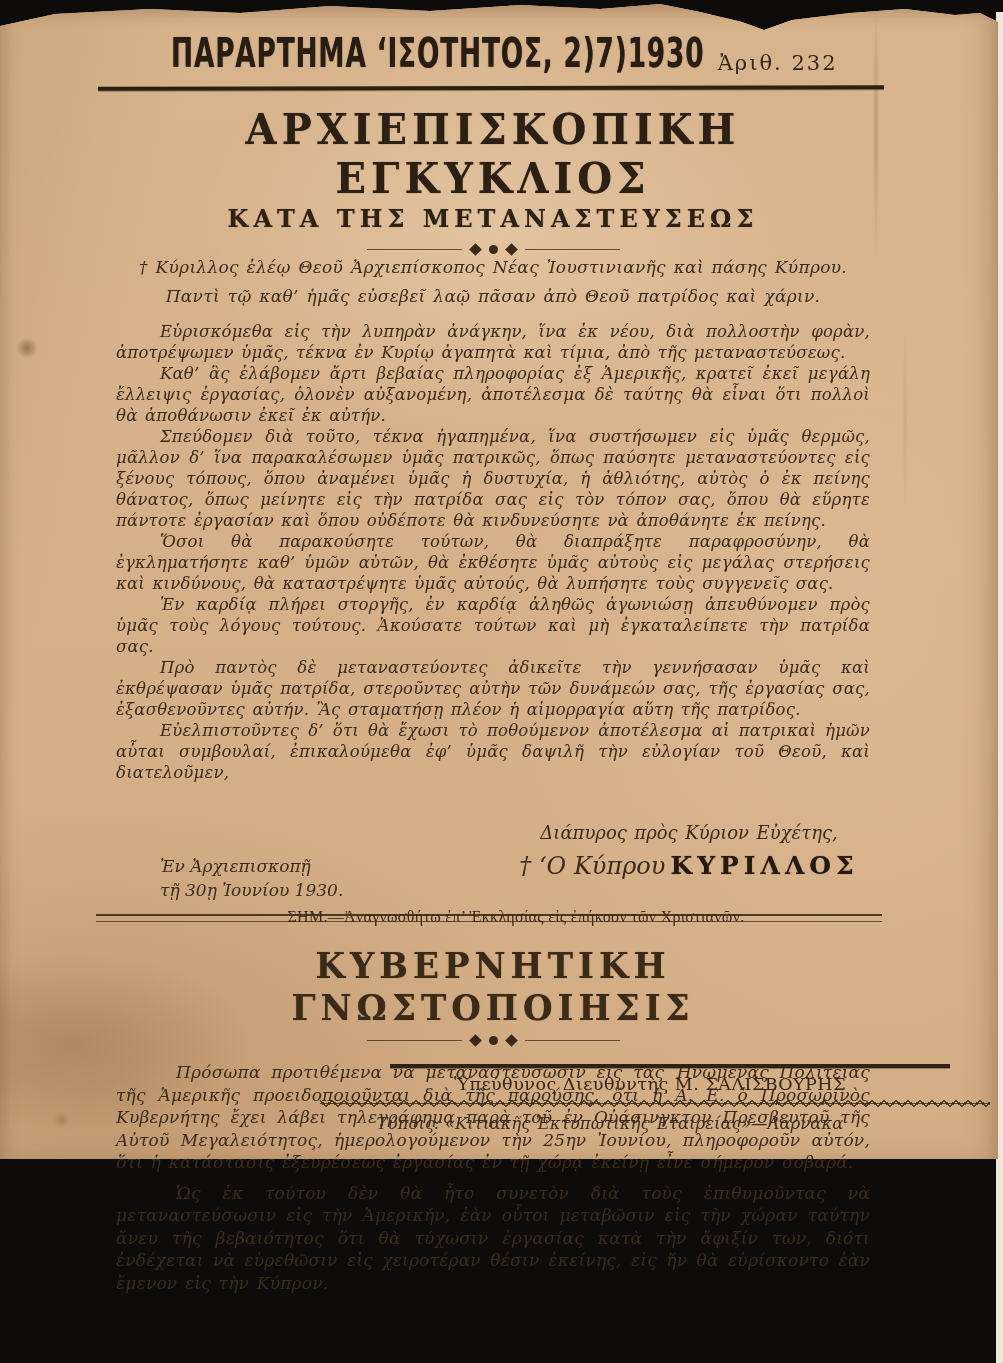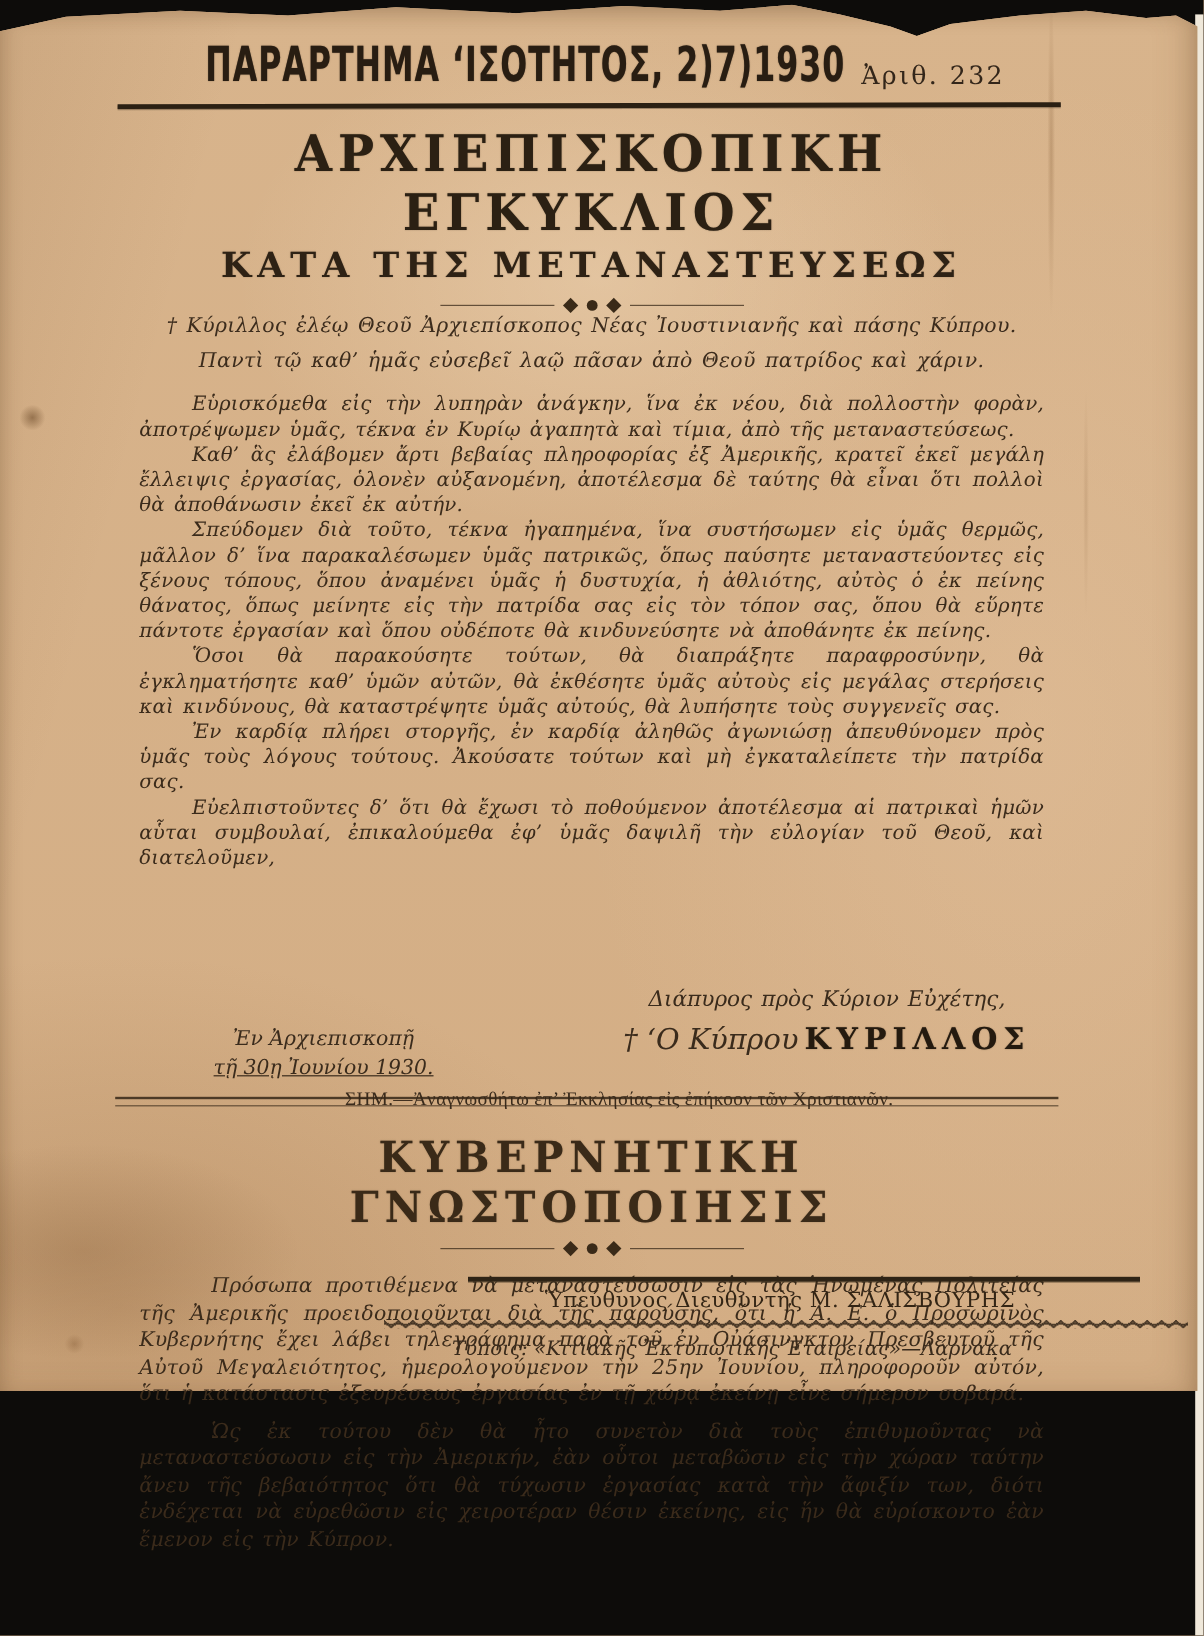--- a/index.html
+++ b/index.html
@@ -48,21 +48,21 @@
   .mast-rule{height:4px;background:#2b2013;margin:9px -14px 0 -18px;transform:rotate(-.12deg);
     box-shadow:0 1px 0 rgba(43,32,19,.35);}
 
   
   .h-main{
     margin:16px 0 0;text-align:center;font-weight:bold;font-size:40px;
     letter-spacing:5px;color:#2b2013;transform:scaleY(1.05);
     text-shadow:0 0 1px rgba(43,32,19,.55);
   }
   .h-sub{
-    margin:4px 0 0;text-align:center;font-weight:bold;font-size:29px;
+    margin:4px 0 0;text-align:center;font-weight:bold;font-size:24px;
     letter-spacing:5px;color:#2e2215;text-shadow:0 0 1px rgba(46,34,21,.5);
   }
   .ornament{display:flex;align-items:center;justify-content:center;margin-top:12px;gap:9px;}
   .orn-line{width:95px;height:1px;background:rgba(58,42,26,.75);}
   .orn-diamond{width:9px;height:9px;background:#3a2a18;transform:rotate(45deg);}
   .orn-dot{width:9px;height:9px;background:#3a2a18;border-radius:50%;}
 
   
   .salutation{margin:0;text-align:center;font-style:italic;font-size:17px;
     letter-spacing:.3px;word-spacing:.12em;color:#3c2c1d;}
@@ -76,23 +76,23 @@
   }
 
   
   .closing{position:absolute;left:116px;right:128px;top:822px;height:96px;}
   .valediction-block{position:absolute;right:0;top:0;width:48%;text-align:center;}
   .valediction-block .vale{margin:0;font-style:italic;font-size:18px;word-spacing:.1em;}
   .sig-line{margin:8px 0 0;white-space:nowrap;}
   .sig-prefix{font-style:italic;font-size:24px;}
   .sig-name{font-weight:bold;font-size:25px;letter-spacing:5px;color:#241a0f;
     text-shadow:0 0 1px rgba(36,26,15,.6);}
-  .place-date{position:absolute;left:62px;top:34px;text-align:center;}
+  .place-date{position:absolute;left:44px;top:34px;text-align:left;}
   .place-date p{margin:0;font-style:italic;font-size:17px;}
-  .place-date p+p{margin-top:4px;text-decoration:underline;}
+  .place-date p+p{margin-top:4px;}
   .note{position:absolute;left:0;right:0;bottom:-8px;margin:0;text-align:center;
     padding-left:46px;font-size:16px;letter-spacing:.3px;color:#3a2b1c;font-family:Liberation Serif, serif;}
 
   
   .gov{position:absolute;left:0;right:0;top:914px;padding:0 128px 0 116px;}
   .double-rule{height:5px;border-top:2px solid rgba(54,39,23,.85);
     border-bottom:1px solid rgba(54,39,23,.7);margin:0 -12px 0 -20px;}
   .gov-title{margin:24px 0 0;text-align:center;font-weight:bold;font-size:34px;
     letter-spacing:5px;color:#3a2a18;transform:scaleY(1.05);
     text-shadow:0 0 1px rgba(58,42,24,.5);}
@@ -142,20 +142,21 @@
 
     <p class="salutation s1">† Κύριλλος ἐλέῳ Θεοῦ Ἀρχιεπίσκοπος Νέας Ἰουστινιανῆς καὶ πάσης Κύπρου.</p>
     <p class="salutation s2">Παντὶ τῷ καθ’ ἡμᾶς εὐσεβεῖ λαῷ πᾶσαν ἀπὸ Θεοῦ πατρίδος καὶ χάριν.</p>
 
     <div class="body-text">
       <p>Εὑρισκόμεθα εἰς τὴν λυπηρὰν ἀνάγκην, ἵνα ἐκ νέου, διὰ πολλοστὴν φορὰν, ἀποτρέψωμεν ὑμᾶς, τέκνα ἐν Κυρίῳ ἀγαπητὰ καὶ τίμια, ἀπὸ τῆς μεταναστεύσεως.</p>
       <p>Καθ’ ἃς ἐλάβομεν ἄρτι βεβαίας πληροφορίας ἐξ Ἀμερικῆς, κρατεῖ ἐκεῖ μεγάλη ἔλλειψις ἐργασίας, ὁλονὲν αὐξανομένη, ἀποτέλεσμα δὲ ταύτης θὰ εἶναι ὅτι πολλοὶ θὰ ἀποθάνωσιν ἐκεῖ ἐκ αὐτήν.</p>
       <p>Σπεύδομεν διὰ τοῦτο, τέκνα ἠγαπημένα, ἵνα συστήσωμεν εἰς ὑμᾶς θερμῶς, μᾶλλον δ’ ἵνα παρακαλέσωμεν ὑμᾶς πατρικῶς, ὅπως παύσητε μεταναστεύοντες εἰς ξένους τόπους, ὅπου ἀναμένει ὑμᾶς ἡ δυστυχία, ἡ ἀθλιότης, αὐτὸς ὁ ἐκ πείνης θάνατος, ὅπως μείνητε εἰς τὴν πατρίδα σας εἰς τὸν τόπον σας, ὅπου θὰ εὕρητε πάντοτε ἐργασίαν καὶ ὅπου οὐδέποτε θὰ κινδυνεύσητε νὰ ἀποθάνητε ἐκ πείνης.</p>
       <p>Ὅσοι θὰ παρακούσητε τούτων, θὰ διαπράξητε παραφροσύνην, θὰ ἐγκληματήσητε καθ’ ὑμῶν αὐτῶν, θὰ ἐκθέσητε ὑμᾶς αὐτοὺς εἰς μεγάλας στερήσεις καὶ κινδύνους, θὰ καταστρέψητε ὑμᾶς αὐτούς, θὰ λυπήσητε τοὺς συγγενεῖς σας.</p>
       <p>Ἐν καρδίᾳ πλήρει στοργῆς, ἐν καρδίᾳ ἀληθῶς ἀγωνιώσῃ ἀπευθύνομεν πρὸς ὑμᾶς τοὺς λόγους τούτους. Ἀκούσατε τούτων καὶ μὴ ἐγκαταλείπετε τὴν πατρίδα σας.</p>
+      <p>Πρὸ παντὸς δὲ μεταναστεύοντες ἀδικεῖτε τὴν γεννήσασαν ὑμᾶς καὶ ἐκθρέψασαν ὑμᾶς πατρίδα, στεροῦντες αὐτὴν τῶν δυνάμεών σας, τῆς ἐργασίας σας, ἐξασθενοῦντες αὐτήν. Ἂς σταματήσῃ πλέον ἡ αἱμορραγία αὕτη τῆς πατρίδος.</p>
       <p>Εὐελπιστοῦντες δ’ ὅτι θὰ ἔχωσι τὸ ποθούμενον ἀποτέλεσμα αἱ πατρικαὶ ἡμῶν αὗται συμβουλαί, ἐπικαλούμεθα ἐφ’ ὑμᾶς δαψιλῆ τὴν εὐλογίαν τοῦ Θεοῦ, καὶ διατελοῦμεν,</p>
     </div>
   </div>
 
   <div class="closing">
     <div class="valediction-block">
       <p class="vale">Διάπυρος πρὸς Κύριον Εὐχέτης,</p>
       <p class="sig-line">
         <span class="sig-prefix">† ‘Ο Κύπρου</span>
         <span class="sig-name">ΚΥΡΙΛΛΟΣ</span>

